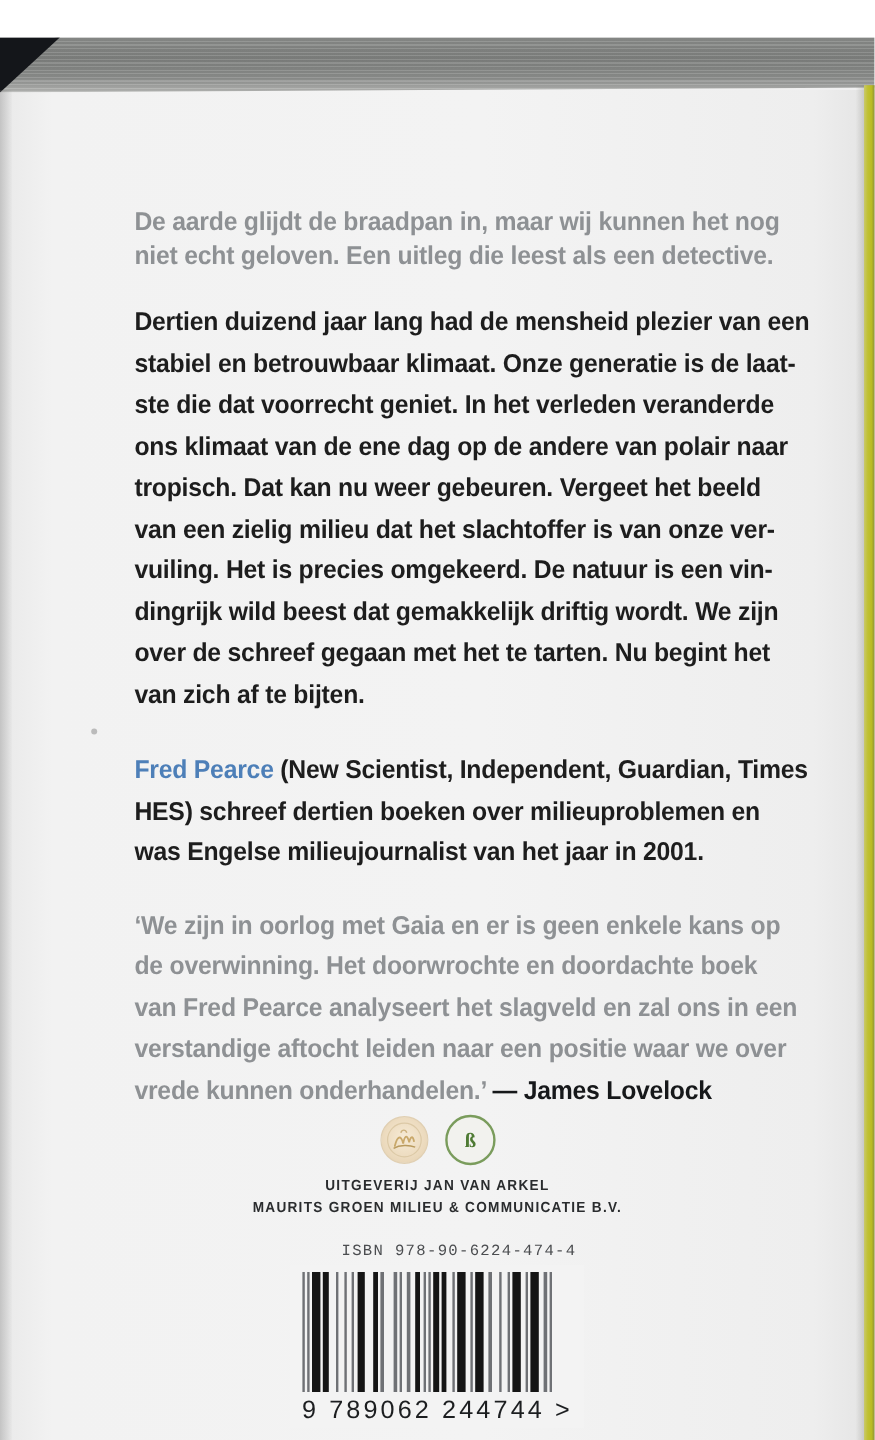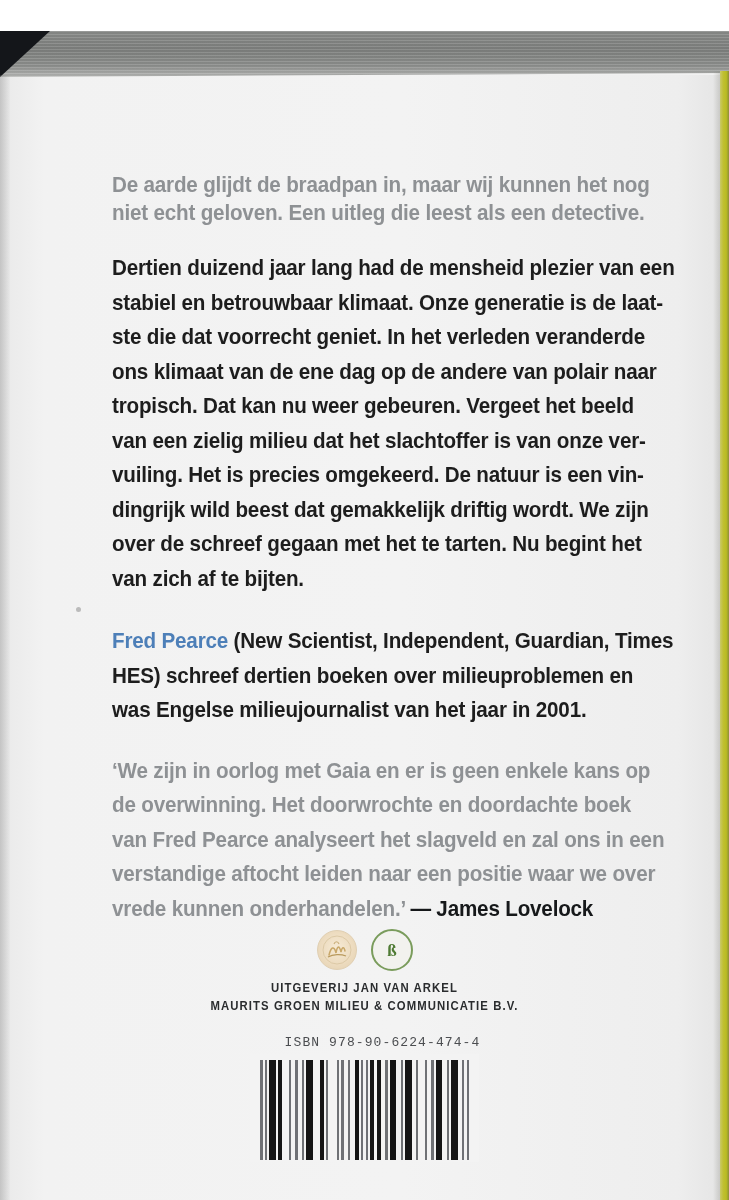--- a/index.html
+++ b/index.html
@@ -391,16 +391,17 @@
           <span class="bar" style="width: 6.6px;"></span>
           <span class="bar space" style="width: 4.4px;"></span>
           <span class="bar light" style="width: 2.2px;"></span>
           <span class="bar space" style="width: 2.2px;"></span>
           <span class="bar" style="width: 6.6px;"></span>
           <span class="bar space" style="width: 4.4px;"></span>
           <span class="bar light" style="width: 2.2px;"></span>
           <span class="bar space" style="width: 2.2px;"></span>
           <span class="bar light" style="width: 2.2px;"></span>
         </div>
+      <div class="barcode-digits">9 789062 244744 &gt;</div>
     </div>
   </div>
 
 </div>
 
 </body></html>

